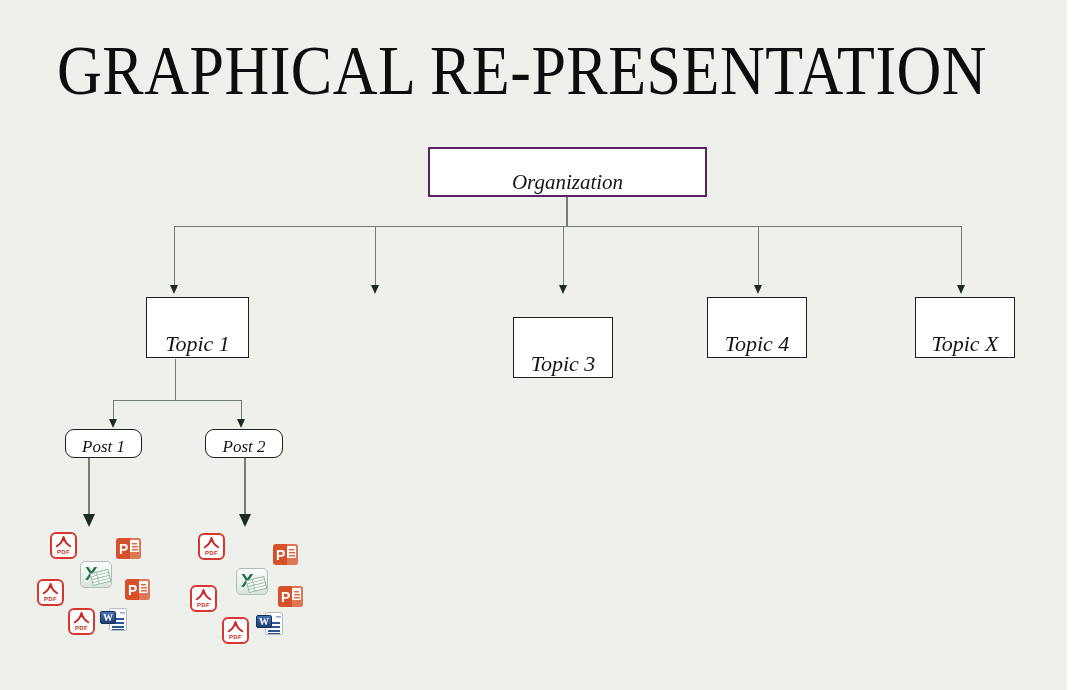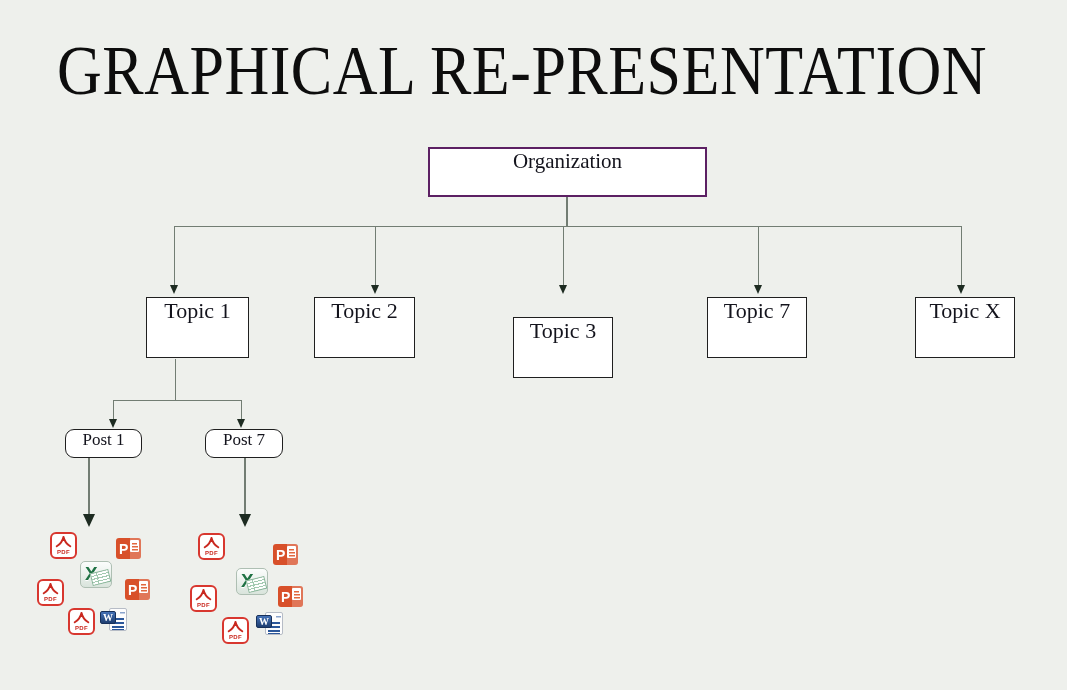--- a/index.html
+++ b/index.html
@@ -10,22 +10,22 @@
   .title{
     position:absolute;left:57px;top:30px;margin:0;
     font:normal 62px "Liberation Serif",serif;color:#0d0d0d;
     letter-spacing:0.5px;white-space:nowrap;
     transform:scaleY(1.14);transform-origin:left top;font-weight:400;
   }
 
   
   .box{
     position:absolute;background:#ffffff;border:1.5px solid #1f1f1f;
-    display:flex;align-items:flex-start;justify-content:center;
-    box-sizing:border-box;color:#13131c;
+    display:flex;align-items:flex-end;justify-content:center;
+    box-sizing:border-box;color:#13131c;font-style:italic;
   }
   .box.org{left:428px;top:147px;width:279px;height:50px;border:2px solid #5c2063;font-size:21px;}
   .box.topic{top:297px;height:61px;font-size:22px;}
   .t1{left:132px;width:103px;margin-left:14px;}
   .t2{left:314px;width:101px;}
   .t3{left:513px;width:100px;margin-top:20px;}
   .t4{left:707px;width:100px;}
   .tx{left:915px;width:100px;}
   .box.post{top:429px;height:29px;font-size:17px;border-width:1.3px;border-radius:9px;}
   .p1{left:65px;width:77px;}
@@ -111,47 +111,44 @@
 
   <div class="line v" style="left: 757.5px; top: 226px; height: 59px; background: rgb(114, 125, 115);"></div>
   <div class="arrow sm" style="left: 754px; top: 285px; border-top-color: rgb(29, 43, 33);"></div>
 
   <div class="line v" style="left: 960.5px; top: 226px; height: 59px; background: rgb(114, 125, 115);"></div>
   <div class="arrow sm" style="left: 957px; top: 285px; border-top-color: rgb(29, 43, 33);"></div>
 
   <div class="box topic t1">
     <span>Topic 1</span>
   </div>
-  <div class="box topic t2">
-    <span>Topic 2</span>
-  </div>
   <div class="box topic t3">
     <span>Topic 3</span>
   </div>
   <div class="box topic t4">
-    <span>Topic 7</span>
+    <span>Topic 4</span>
   </div>
   <div class="box topic tx">
     <span>Topic X</span>
   </div>
 
   <div class="line v" style="left: 174.5px; top: 359px; height: 41px; background: rgb(114, 125, 115);"></div>
   <div class="line h" style="left: 113px; top: 399.5px; width: 128px; background: rgb(114, 125, 115);"></div>
 
   <div class="line v" style="left: 112.5px; top: 400px; height: 20px; background: rgb(114, 125, 115);"></div>
   <div class="arrow sm" style="left: 109px; top: 419px; border-top-color: rgb(29, 43, 33);"></div>
 
   <div class="line v" style="left: 240.5px; top: 400px; height: 20px; background: rgb(114, 125, 115);"></div>
   <div class="arrow sm" style="left: 237px; top: 419px; border-top-color: rgb(29, 43, 33);"></div>
 
   <div class="box post p1">
     <span>Post 1</span>
   </div>
   <div class="box post p2">
-    <span>Post 7</span>
+    <span>Post 2</span>
   </div>
 
   <div class="line v" style="left: 88.2px; top: 458px; height: 56px; background: rgb(114, 125, 115);"></div>
   <div class="arrow lg" style="left: 83px; top: 514px; border-top-color: rgb(29, 43, 33);"></div>
 
   <div class="line v" style="left: 244.2px; top: 458px; height: 56px; background: rgb(114, 125, 115);"></div>
   <div class="arrow lg" style="left: 239px; top: 514px; border-top-color: rgb(29, 43, 33);"></div>
 
 <div class="fi pdf" style="left: 50px; top: 532px;">
       <svg class="pdf-glyph" viewBox="0 0 24 16">

